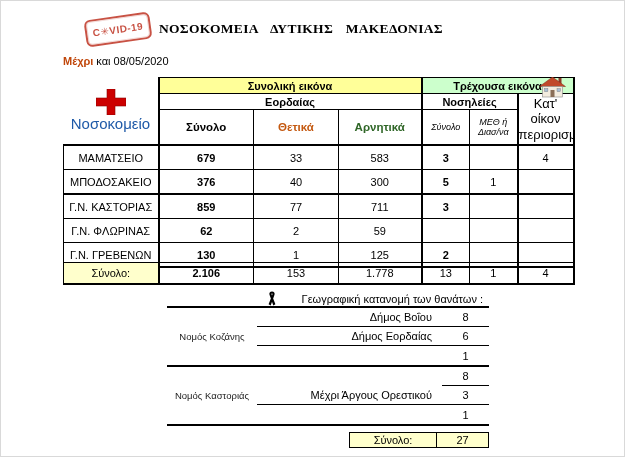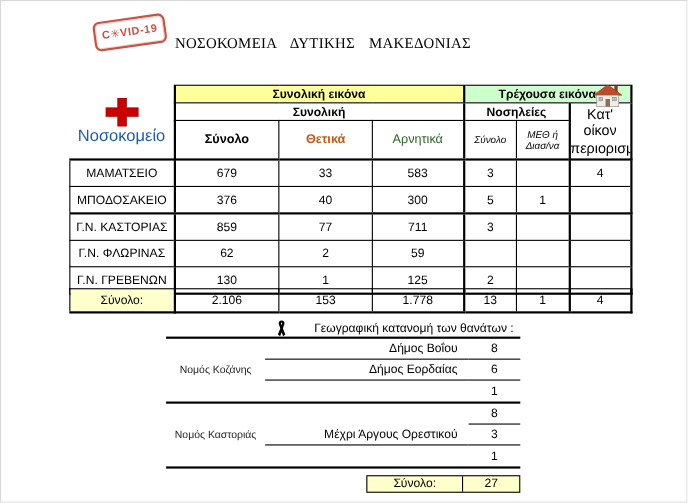--- a/index.html
+++ b/index.html
@@ -11,55 +11,55 @@
   
   .stamp{
     position:absolute;left:84px;top:15px;width:62px;height:23px;
     border:2px solid var(--stamp-red,#c13b2b);border-radius:6px;
     transform:rotate(-8deg);color:var(--stamp-red,#c13b2b);
     font-weight:bold;font-size:10px;letter-spacing:.5px;
     display:flex;align-items:center;justify-content:center;opacity:.88;
     box-shadow:inset 0 0 0 1px rgba(193,59,43,.25);
   }
   .page-title{
-    position:absolute;left:158px;top:31px;
+    position:absolute;left:158px;top:20px;
     font-family:"Liberation Serif","DejaVu Serif",serif;
-    font-weight:normal;font-size:13.5px;word-spacing:9px;letter-spacing:.3px;
+    font-weight:bold;font-size:13.5px;word-spacing:9px;letter-spacing:.3px;
   }
   .dateline{position:absolute;left:62px;top:54px;font-size:11px;}
   .date-prefix{color:var(--date-orange,#c0460a);font-weight:bold;}
   .date-rest{margin-left:3px;}
   
   table{border-collapse:collapse;table-layout:fixed;}
   .main-table{position:absolute;left:62px;top:76px;width:510px;font-size:11px;}
   .main-table td{border:1px solid #000;text-align:center;padding:0;overflow:hidden;vertical-align:middle;}
   .h1 td{height:15px;} .h2 td{height:15px;} .h3 td{height:34px;}
   .data-row td{height:23px;}
   .corner{border:none !important;border-right:2px solid #000 !important;border-bottom:2px solid #000 !important;}
   .cross-wrap{line-height:0;margin-top:2px;}
   .hosp-label{color:var(--hospital-blue,#1f5aa8);font-size:15px;line-height:1.25;}
   .gh{font-weight:bold;font-size:11px;}
   .yellow{background:var(--header-yellow,#ffff99);}
   .green{background:var(--header-green,#ccffcc);}
   .small-h{font-size:13px;line-height:1.2;padding:0 2px;}
   .ch-bold{font-weight:bold;font-size:11.5px;}
   .positive{color:var(--positive-orange,#c45911);font-weight:bold;font-size:11.5px;}
-  .negative{color:var(--negative-green,#2f6627);font-weight:normal;font-size:11.5px;margin-left:12px;}
+  .negative{color:var(--negative-green,#2f6627);font-weight:bold;font-size:11.5px;margin-left:12px;}
   .small-i{font-style:italic;font-size:9px;line-height:1.15;}
-  .bold{font-weight:normal;}
+  .bold{font-weight:bold;}
   .bl2{border-left:2px solid #000 !important;}
   .br2{border-right:2px solid #000 !important;}
   .bb2{border-bottom:2px solid #000 !important;}
   .house{position:absolute;left:538px;top:76px;line-height:0;}
   
   .totals-table{position:absolute;left:62px;top:261px;width:510px;font-size:11px;}
   .totals-table td{border:1px solid #000;border-bottom:2px solid #000;text-align:center;height:20px;padding:0;}
   .tlabel{background:var(--totals-yellow,#ffffcc);}
   
-  .deaths{position:absolute;left:150px;top:290px;width:322px;font-size:11px;}
+  .deaths{position:absolute;left:166px;top:290px;width:322px;font-size:11px;}
   .deaths-header{display:flex;align-items:center;justify-content:flex-end;height:17px;border-bottom:2px solid #000;padding-right:6px;box-sizing:border-box;}
   .ribbon{margin-right:25px;flex:0 0 auto;line-height:0;}
   .death-group{display:grid;grid-template-columns:90px 185px 47px;grid-auto-rows:19px;border-bottom:2px solid #000;}
   .group-label{grid-column:1;grid-row:1/4;font-size:9.5px;color:#222;display:flex;align-items:center;justify-content:center;text-align:center;}
   .muni{grid-column:2;display:flex;align-items:center;justify-content:flex-end;padding-right:10px;}
   .cnt{grid-column:3;display:flex;align-items:center;justify-content:center;}
   .r1{grid-row:1;} .r2{grid-row:2;} .r3{grid-row:3;}
   .muni.r1,.cnt.r1,.muni.r2,.cnt.r2{border-bottom:1px solid #000;}
   .deaths-total{margin-top:6px;margin-left:182px;width:140px;height:16px;display:flex;border:1px solid #000;background:var(--totals-yellow,#ffffcc);box-sizing:border-box;}
   .dt-label{width:86px;border-right:1px solid #000;display:flex;align-items:center;justify-content:center;}
@@ -69,20 +69,23 @@
 <body>
 
 <div class="page">
 
   <div class="stamp">
     <span>C✳VID-19</span>
   </div>
 
   <div class="page-title">ΝΟΣΟΚΟΜΕΙΑ ΔΥΤΙΚΗΣ ΜΑΚΕΔΟΝΙΑΣ</div>
 
+  <div class="dateline">
+    <span class="date-prefix">Μέχρι</span><span class="date-rest">και 08/05/2020</span>
+  </div>
 
   <table class="main-table">
     <colgroup>
       <col style="width:95px">
         <col style="width:95px">
         <col style="width:85px">
         <col style="width:83px">
       <col style="width:48px">
         <col style="width:48px">
         <col style="width:56px">
@@ -94,21 +97,21 @@
             <svg width="30" height="26" viewBox="0 0 30 26">
                 <path d="M11 0 h8 v9 h11 v8 h-11 v9 h-8 v-9 H0 v-8 h11 Z" fill="#cc0000" stroke="#8b0000" stroke-width="0.6"></path>
               </svg>
           </div>
           <div class="hosp-label">Νοσοκομείο</div>
         </td>
         <td class="gh yellow bl2" colspan="3">Συνολική εικόνα</td>
         <td class="gh green bl2 br2" colspan="3">Τρέχουσα εικόνα</td>
       </tr>
       <tr class="h2">
-        <td class="gh bl2" colspan="3">Συνολική</td>
+        <td class="gh bl2" colspan="3">Εορδαίας</td>
         <td class="gh bl2" colspan="2">Νοσηλείες</td>
         <td class="small-h bl2 br2 bb2" rowspan="2">Κατ' οίκον περιορισμό</td>
       </tr>
       <tr class="h3">
         <td class="ch-bold bl2 bb2">Σύνολο</td>
         <td class="positive bb2">Θετικά</td>
         <td class="negative bb2">Αρνητικά</td>
         <td class="small-i bl2 bb2">Σύνολο</td>
         <td class="small-i bb2">ΜΕΘ ή Διασ/να</td>
       </tr>

